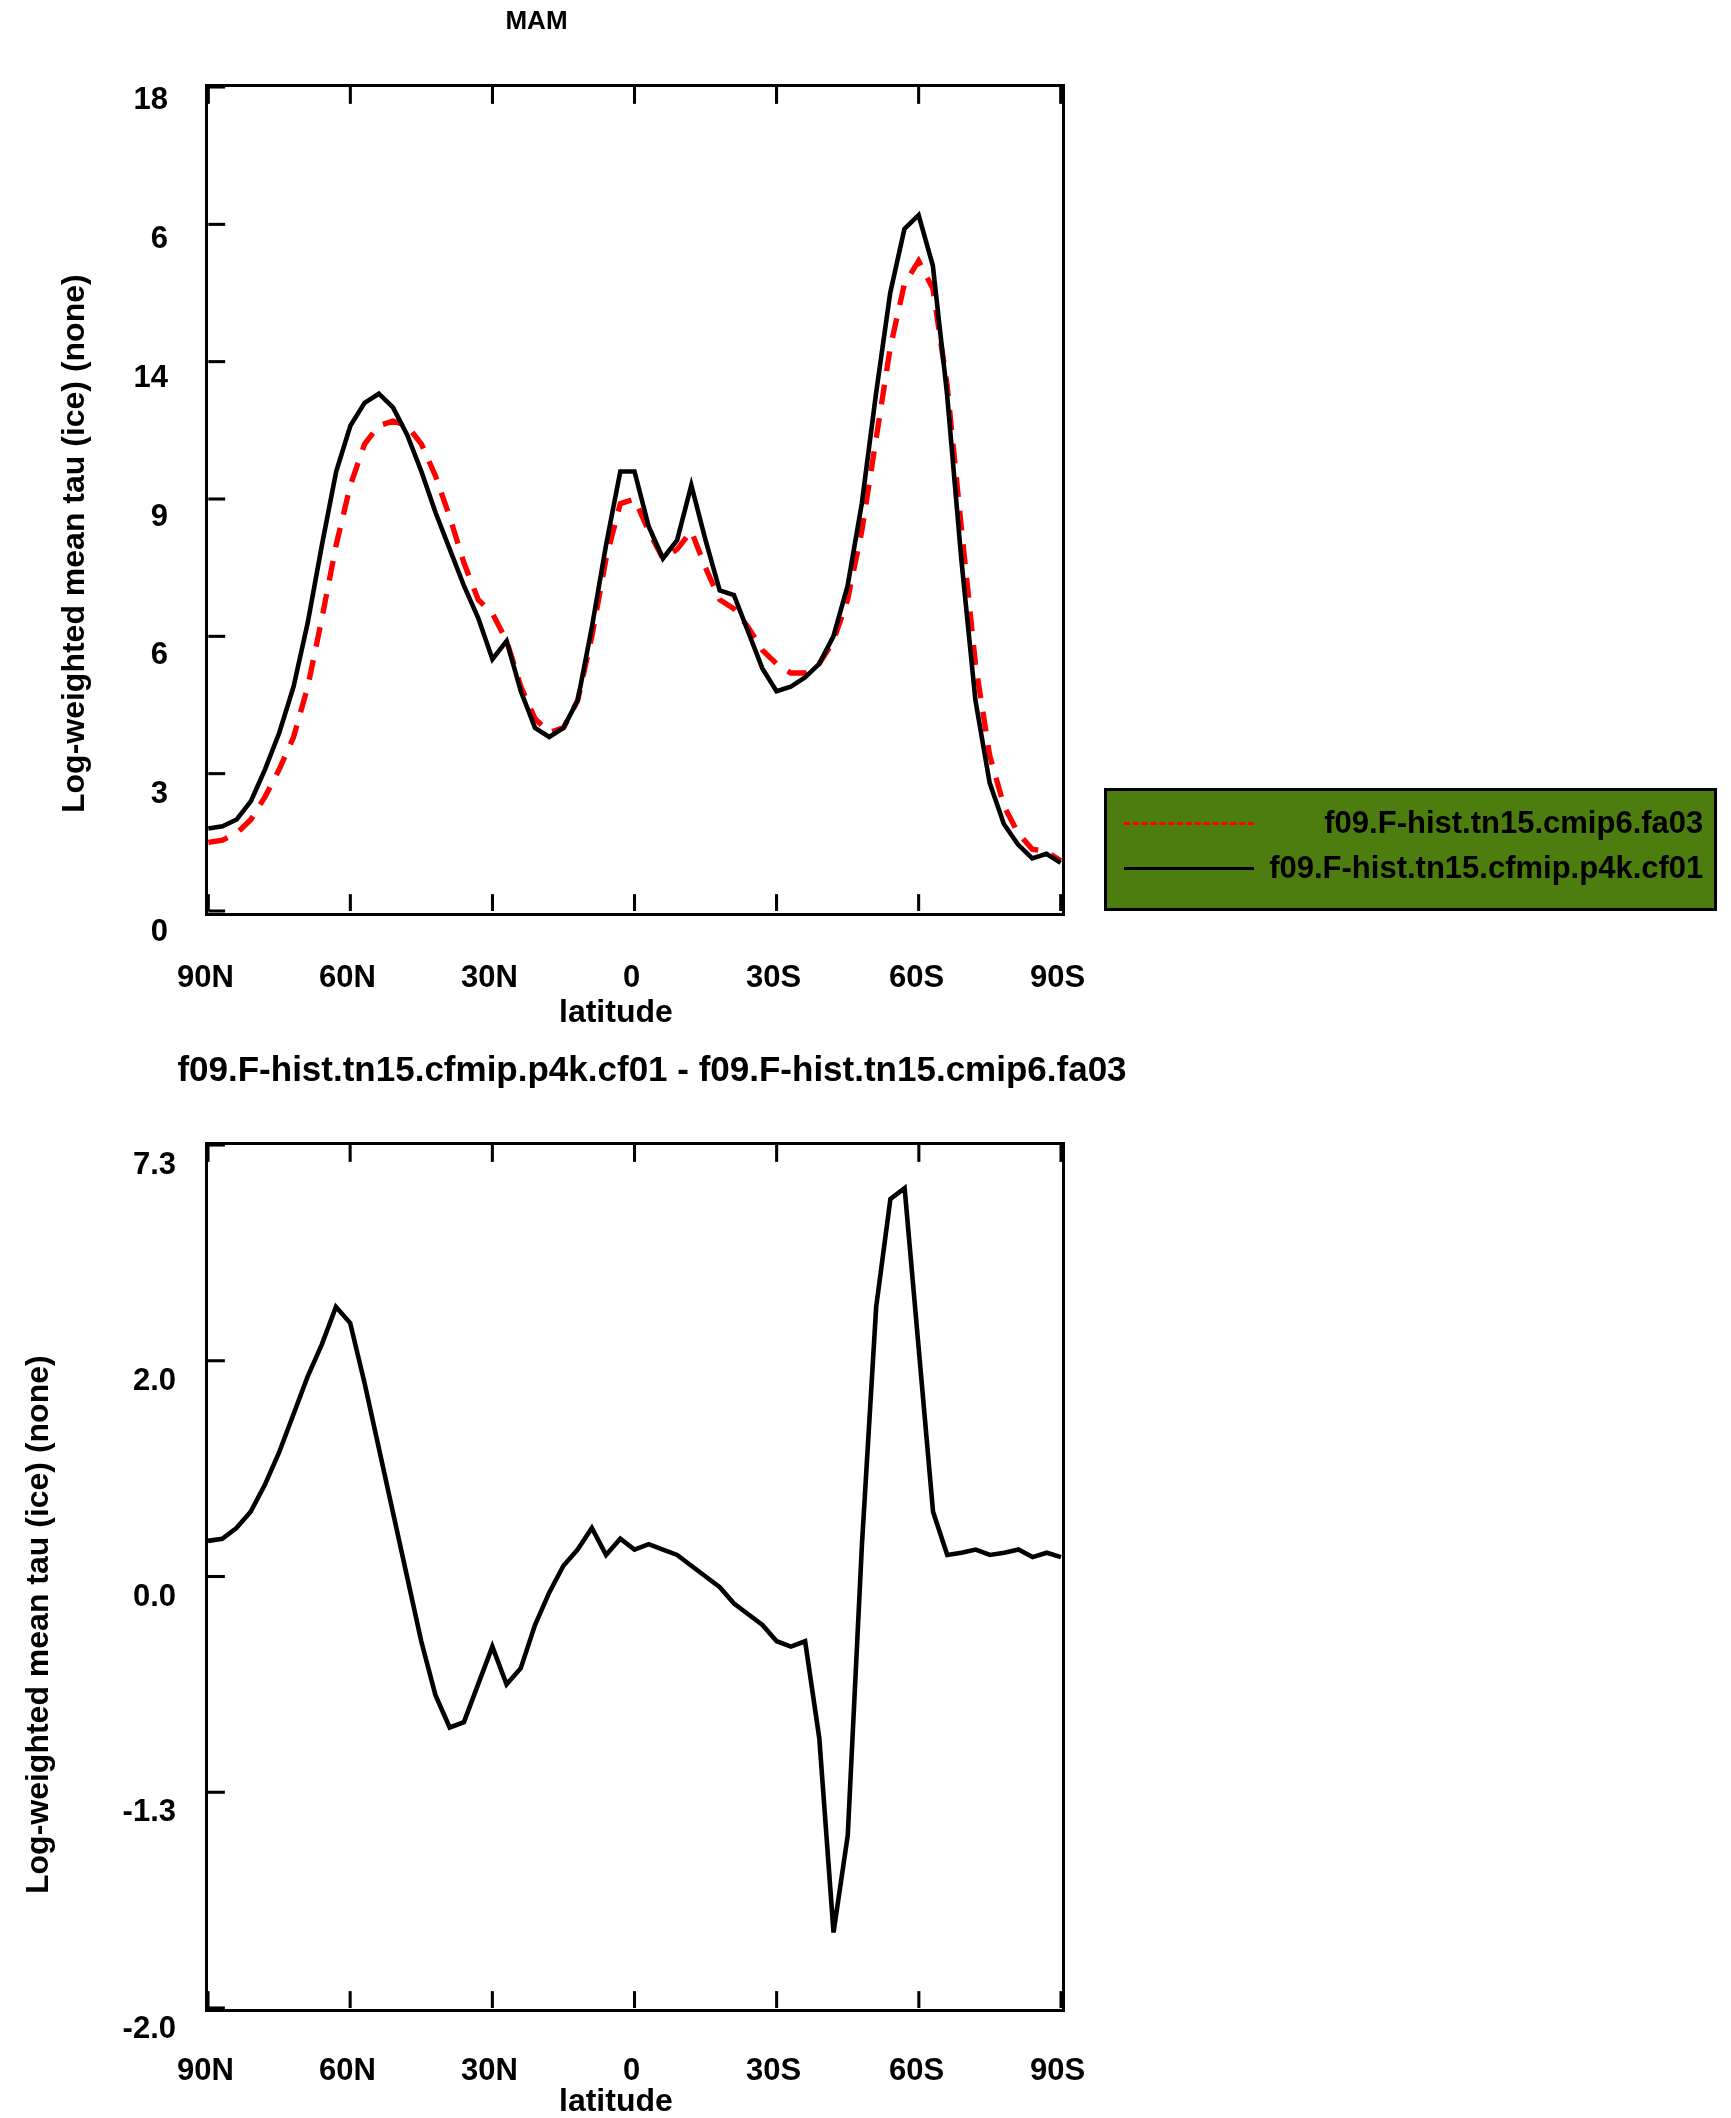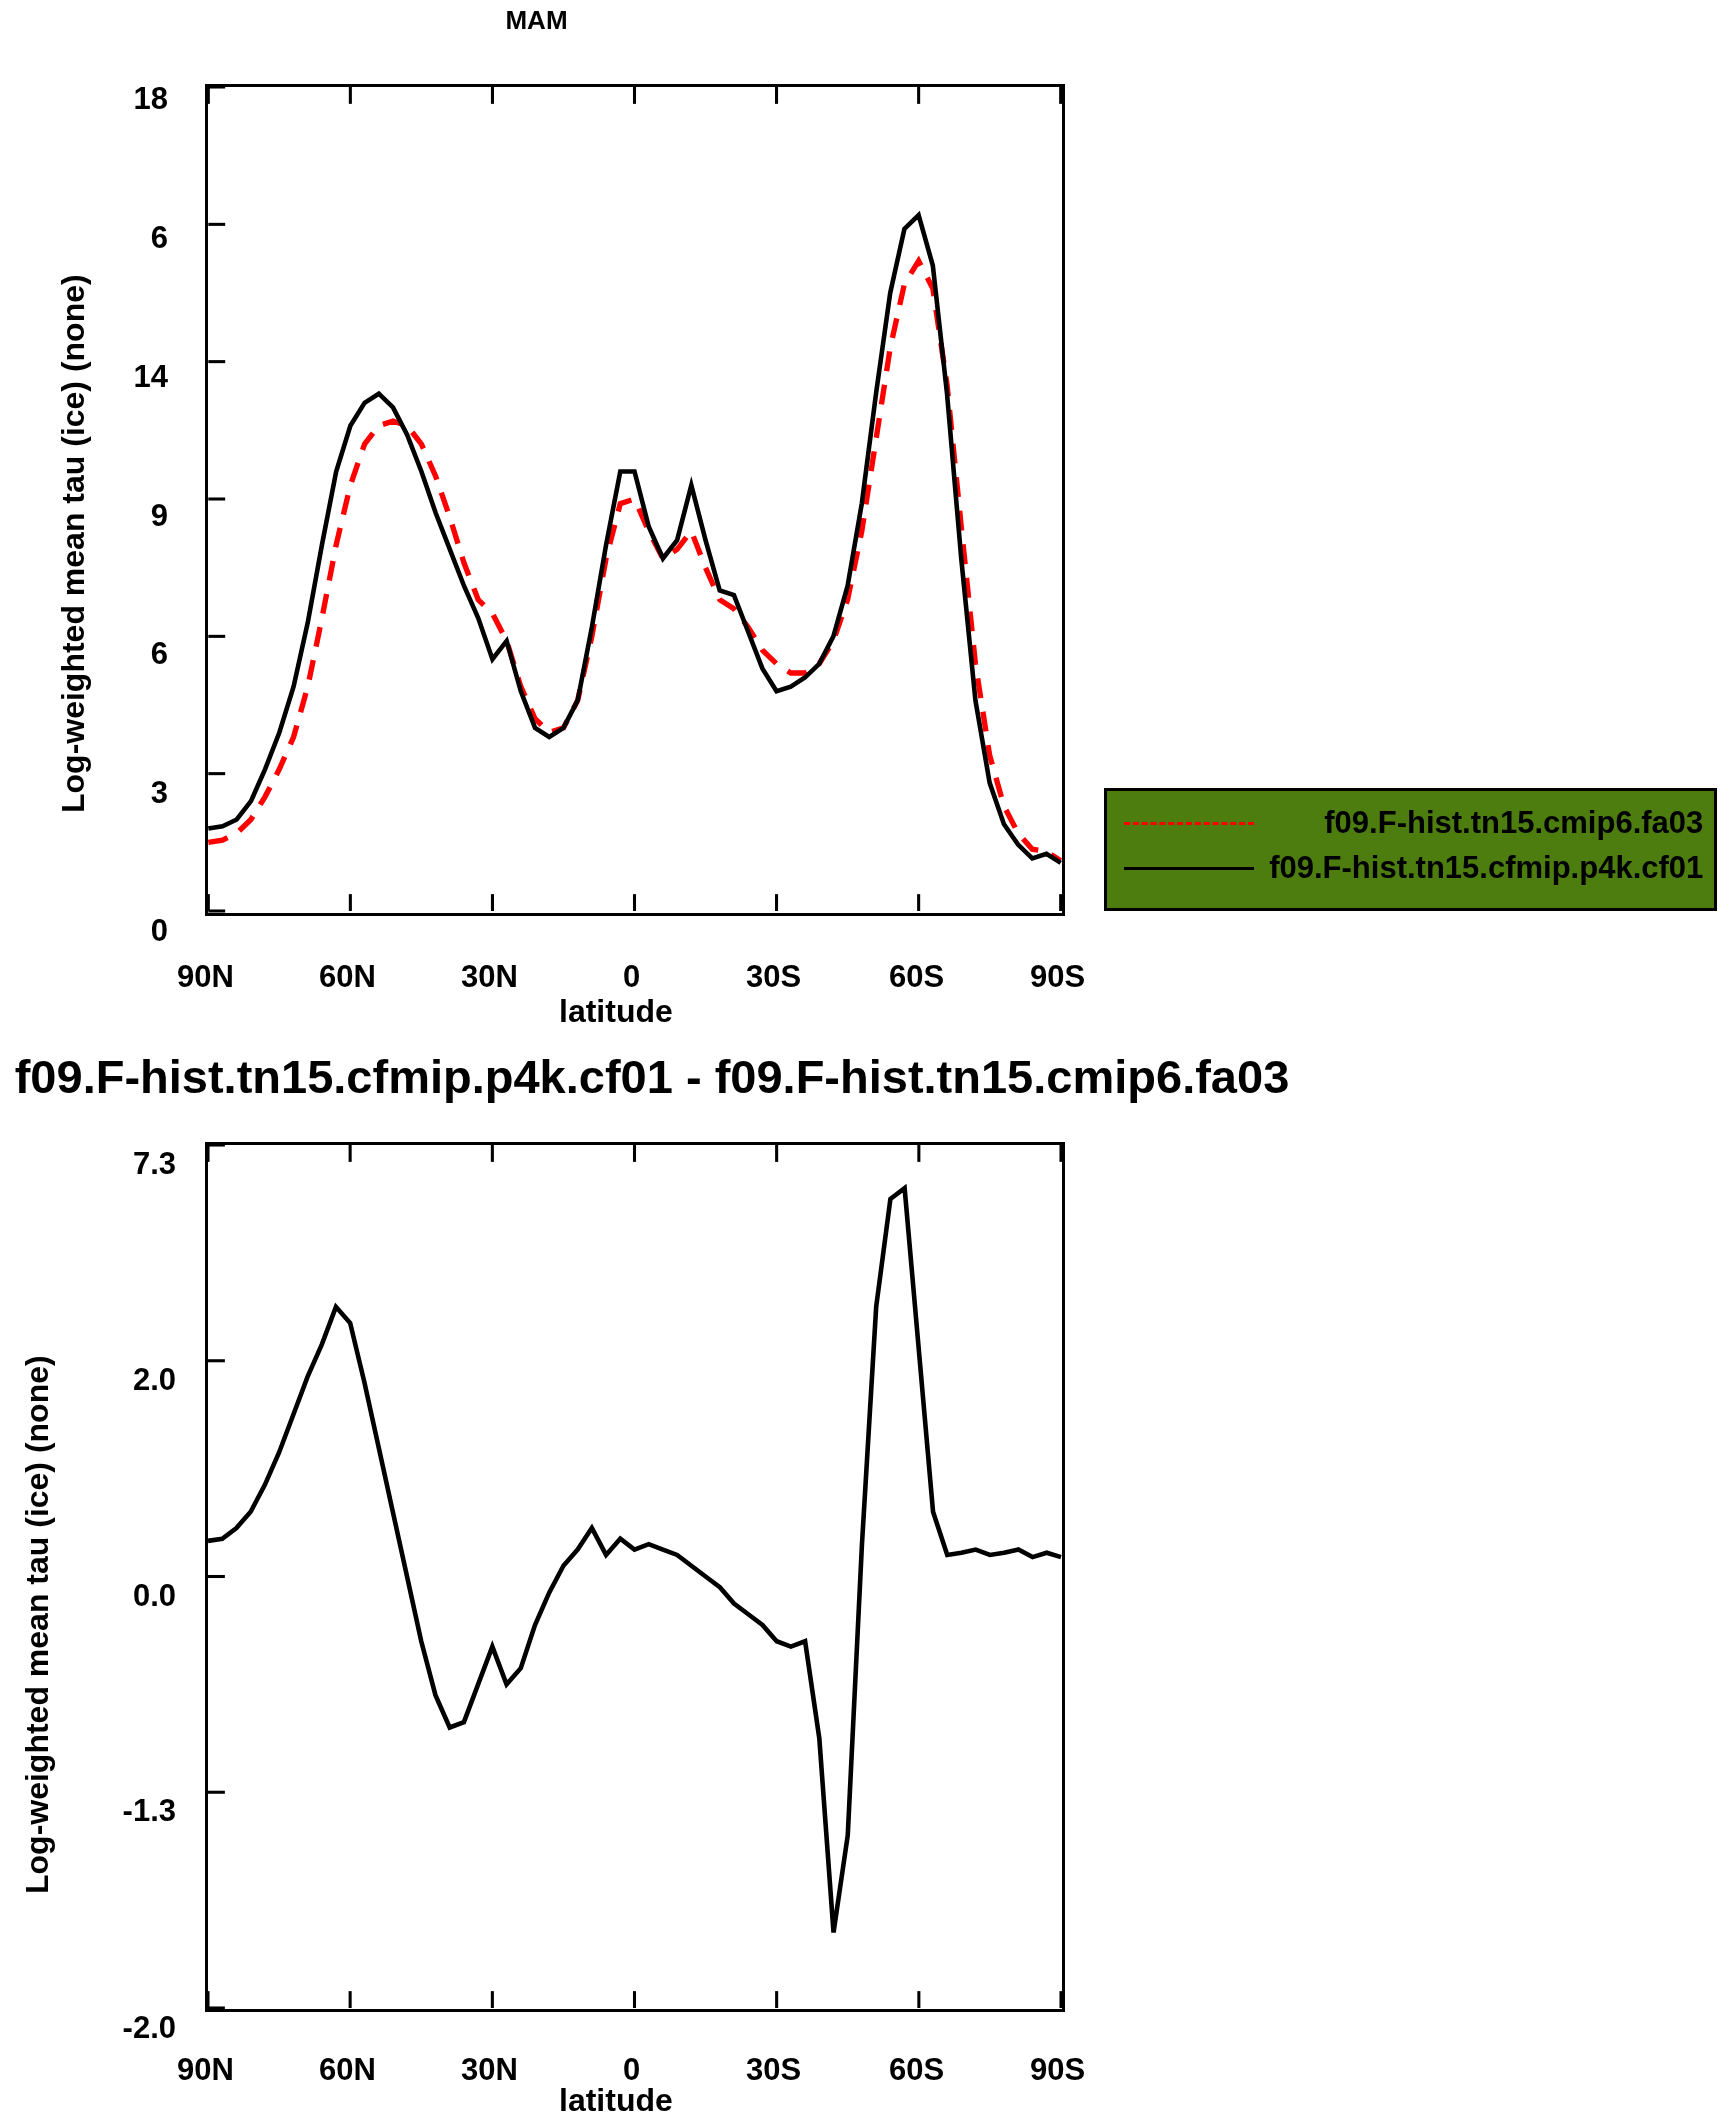--- a/index.html
+++ b/index.html
@@ -32,21 +32,21 @@
   #title-mam {
     top: 4.6px;
     left: 0;
     width: 1073px;
     font-size: 26px;
   }
   #title-diff {
     top: 1049px;
     left: 0;
     width: 1304px;
-    font-size: 47px;
+    font-size: 35px;
   }
 
   .axes-box {
     position: absolute;
     border: 3.8px solid #000000;
     box-sizing: border-box;
     background: #ffffff;
   }
   
   #axes-top {

